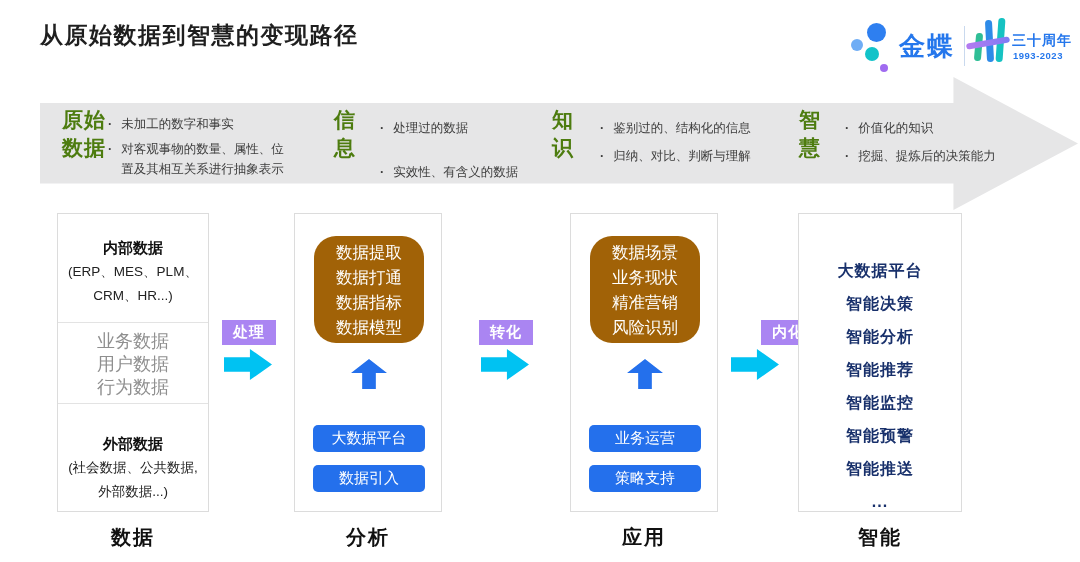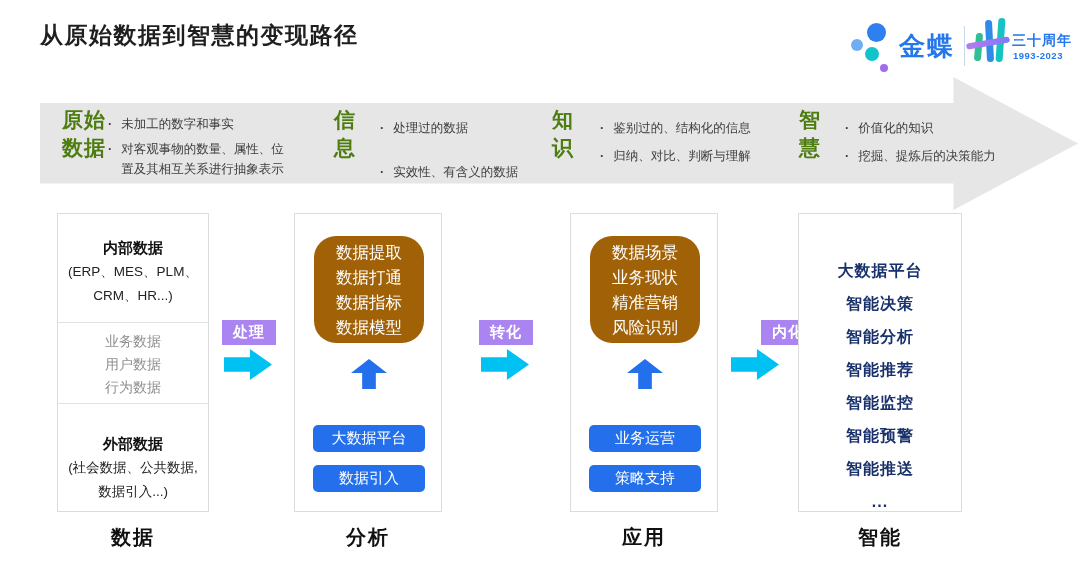--- a/index.html
+++ b/index.html
@@ -21,21 +21,21 @@
   .stage-title{position:absolute;top:106px;font-size:21px;font-weight:bold;color:#4d7c0f;line-height:28px;letter-spacing:1px;}
   .bullets{position:absolute;top:114px;font-size:12.5px;color:#3d3d3d;}
   .bullet{display:flex;margin-bottom:5px;line-height:20px;}
   .bullet::before{content:"·";font-weight:bold;margin-right:9px;color:#3d3d3d;}
 
   
   .colbox{position:absolute;top:213px;height:299px;background:#fff;border:1px solid #DCDCDC;box-sizing:border-box;}
   .sec{text-align:center;}
   .sec-b{font-size:15px;font-weight:bold;color:#111;line-height:24px;}
   .sec-s{font-size:13.5px;color:#222;line-height:24px;}
-  .sec-g{font-size:14px;color:#8F8F8F;line-height:23px;}
+  .sec-g{font-size:18px;color:#8F8F8F;line-height:23px;}
   .divider{border-top:1px solid #E3E3E3;margin:0;}
 
   .core{position:absolute;left:19px;top:22px;width:110px;height:107px;background:#a16207;border-radius:22px;
         color:#fff;font-size:16.5px;line-height:25px;text-align:center;display:flex;flex-direction:column;justify-content:center;}
   .uparrow{position:absolute;left:56px;top:145px;width:36px;height:30px;background:#2470EC;
            clip-path:polygon(50% 0,100% 47%,69% 47%,69% 100%,31% 100%,31% 47%,0 47%);}
   .btn{position:absolute;left:18px;width:112px;height:27px;background:#2470EC;border-radius:5px;
        color:#fff;font-size:15px;display:flex;align-items:center;justify-content:center;}
   .btn1{top:211px;}.btn2{top:251px;}
 
@@ -147,21 +147,21 @@
     <div class="divider"></div>
     <div class="sec" style="padding-top:7px;height:73px;">
       <div class="sec-g">业务数据</div>
       <div class="sec-g">用户数据</div>
       <div class="sec-g">行为数据</div>
     </div>
     <div class="divider"></div>
     <div class="sec" style="padding-top:28px;">
       <div class="sec-b">外部数据</div>
       <div class="sec-s">(社会数据、公共数据,</div>
-      <div class="sec-s">数据引入...)</div>
+      <div class="sec-s">外部数据...)</div>
     </div>
   </div>
 
   <div class="conn-label" style="left:222px;">处理</div>
   <div class="conn-arrow" style="left:224px;"></div>
 
   <div class="colbox" style="left:294px;width:148px;">
     <div class="core">
       <div>数据提取</div>
       <div>数据打通</div>

